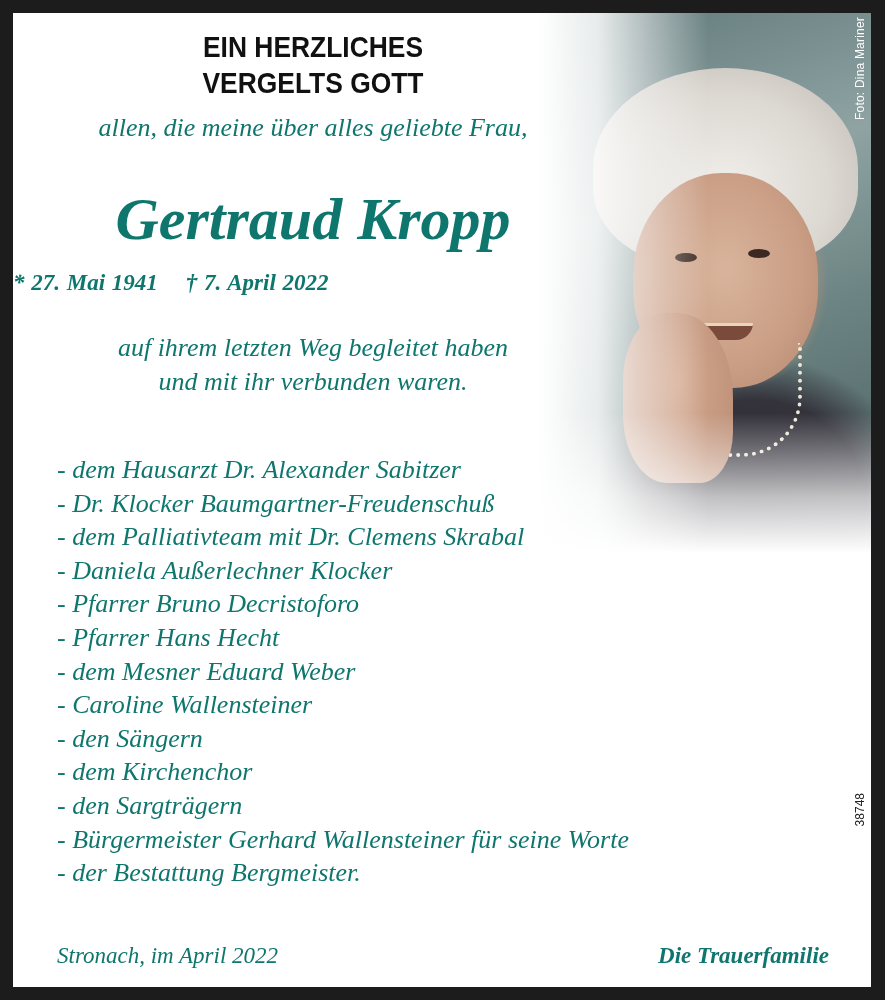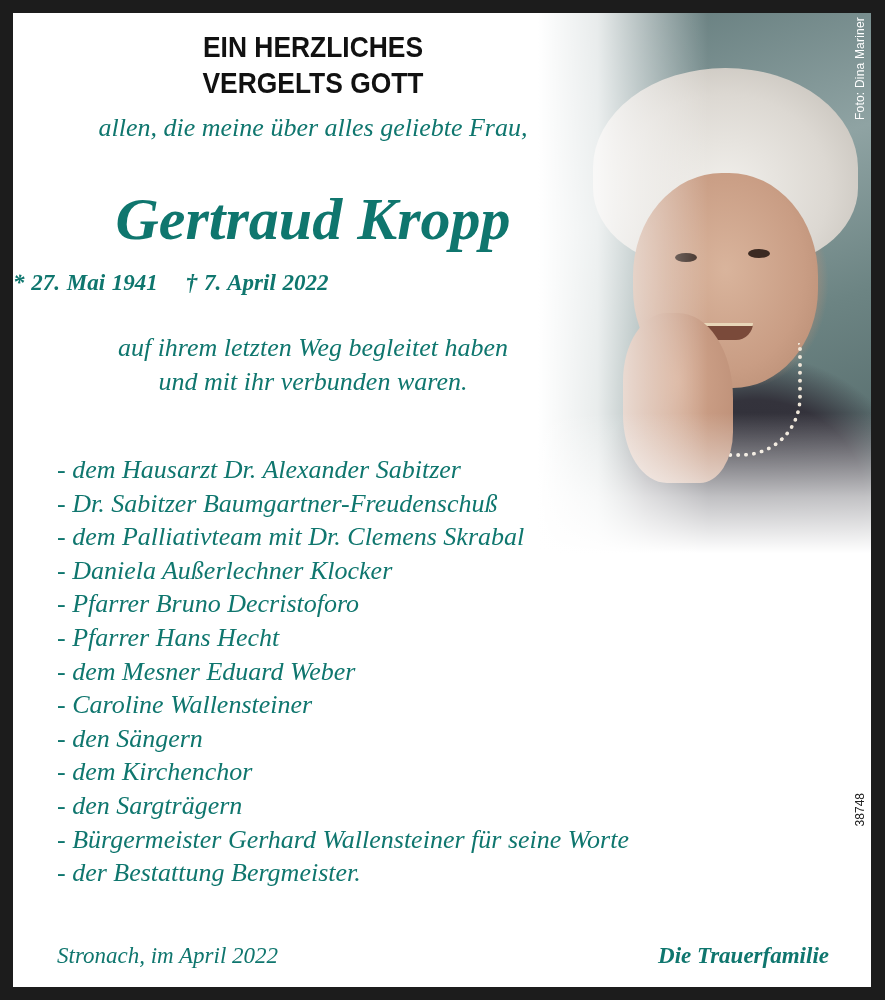--- a/index.html
+++ b/index.html
@@ -160,21 +160,21 @@
   </div>
 
   <div class="outro serif">
     <div>auf ihrem letzten Weg begleitet haben</div>
     <div>und mit ihr verbunden waren.</div>
   </div>
 
 
   <ul class="thanks-list serif">
     <li>dem Hausarzt Dr. Alexander Sabitzer</li>
-    <li>Dr. Sabitzer Baumgartner-Freudenschuß</li>
+    <li>Dr. Klocker Baumgartner-Freudenschuß</li>
     <li>dem Palliativteam mit Dr. Clemens Skrabal</li>
     <li>Daniela Außerlechner Klocker</li>
     <li>Pfarrer Bruno Decristoforo</li>
     <li>Pfarrer Hans Hecht</li>
     <li>dem Mesner Eduard Weber</li>
     <li>Caroline Wallensteiner</li>
     <li>den Sängern</li>
     <li>dem Kirchenchor</li>
     <li>den Sargträgern</li>
     <li>Bürgermeister Gerhard Wallensteiner für seine Worte</li>

